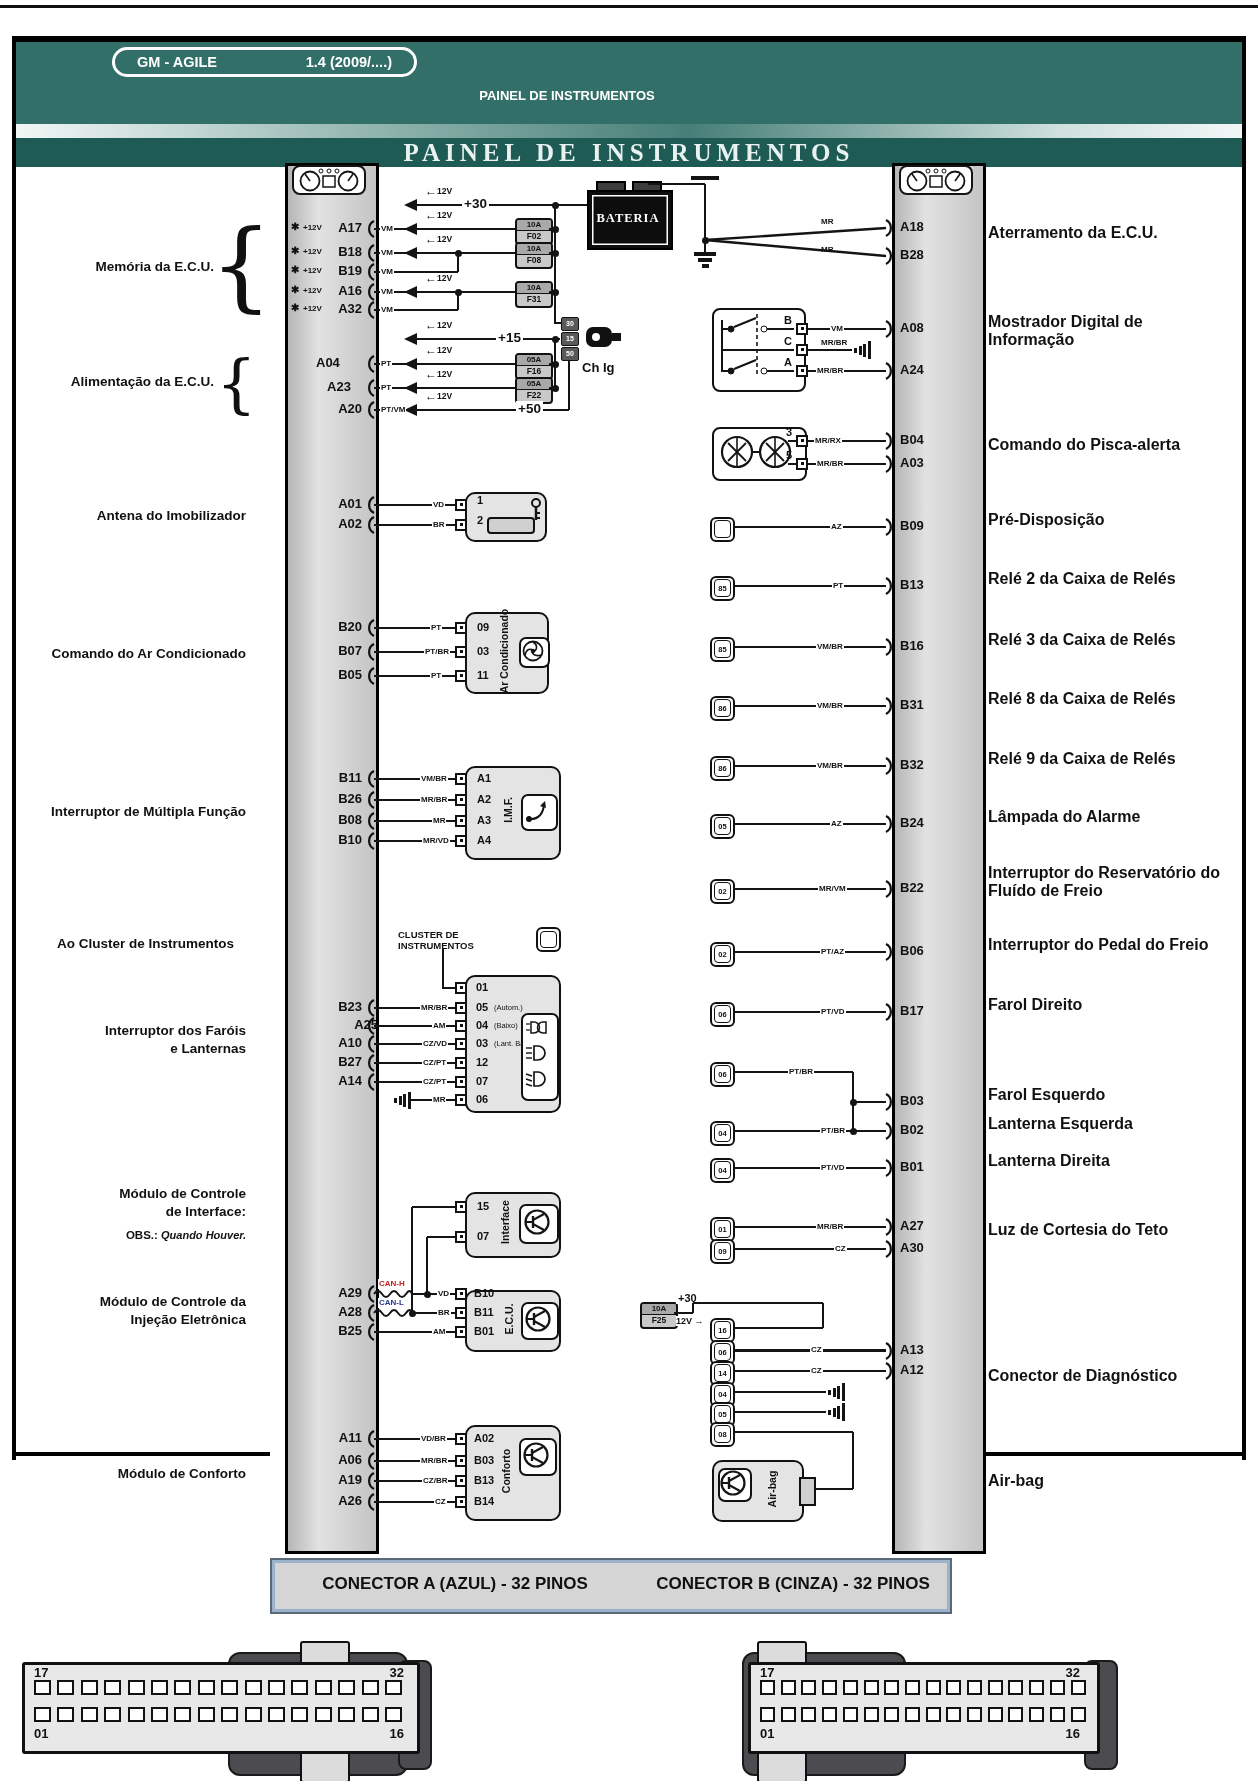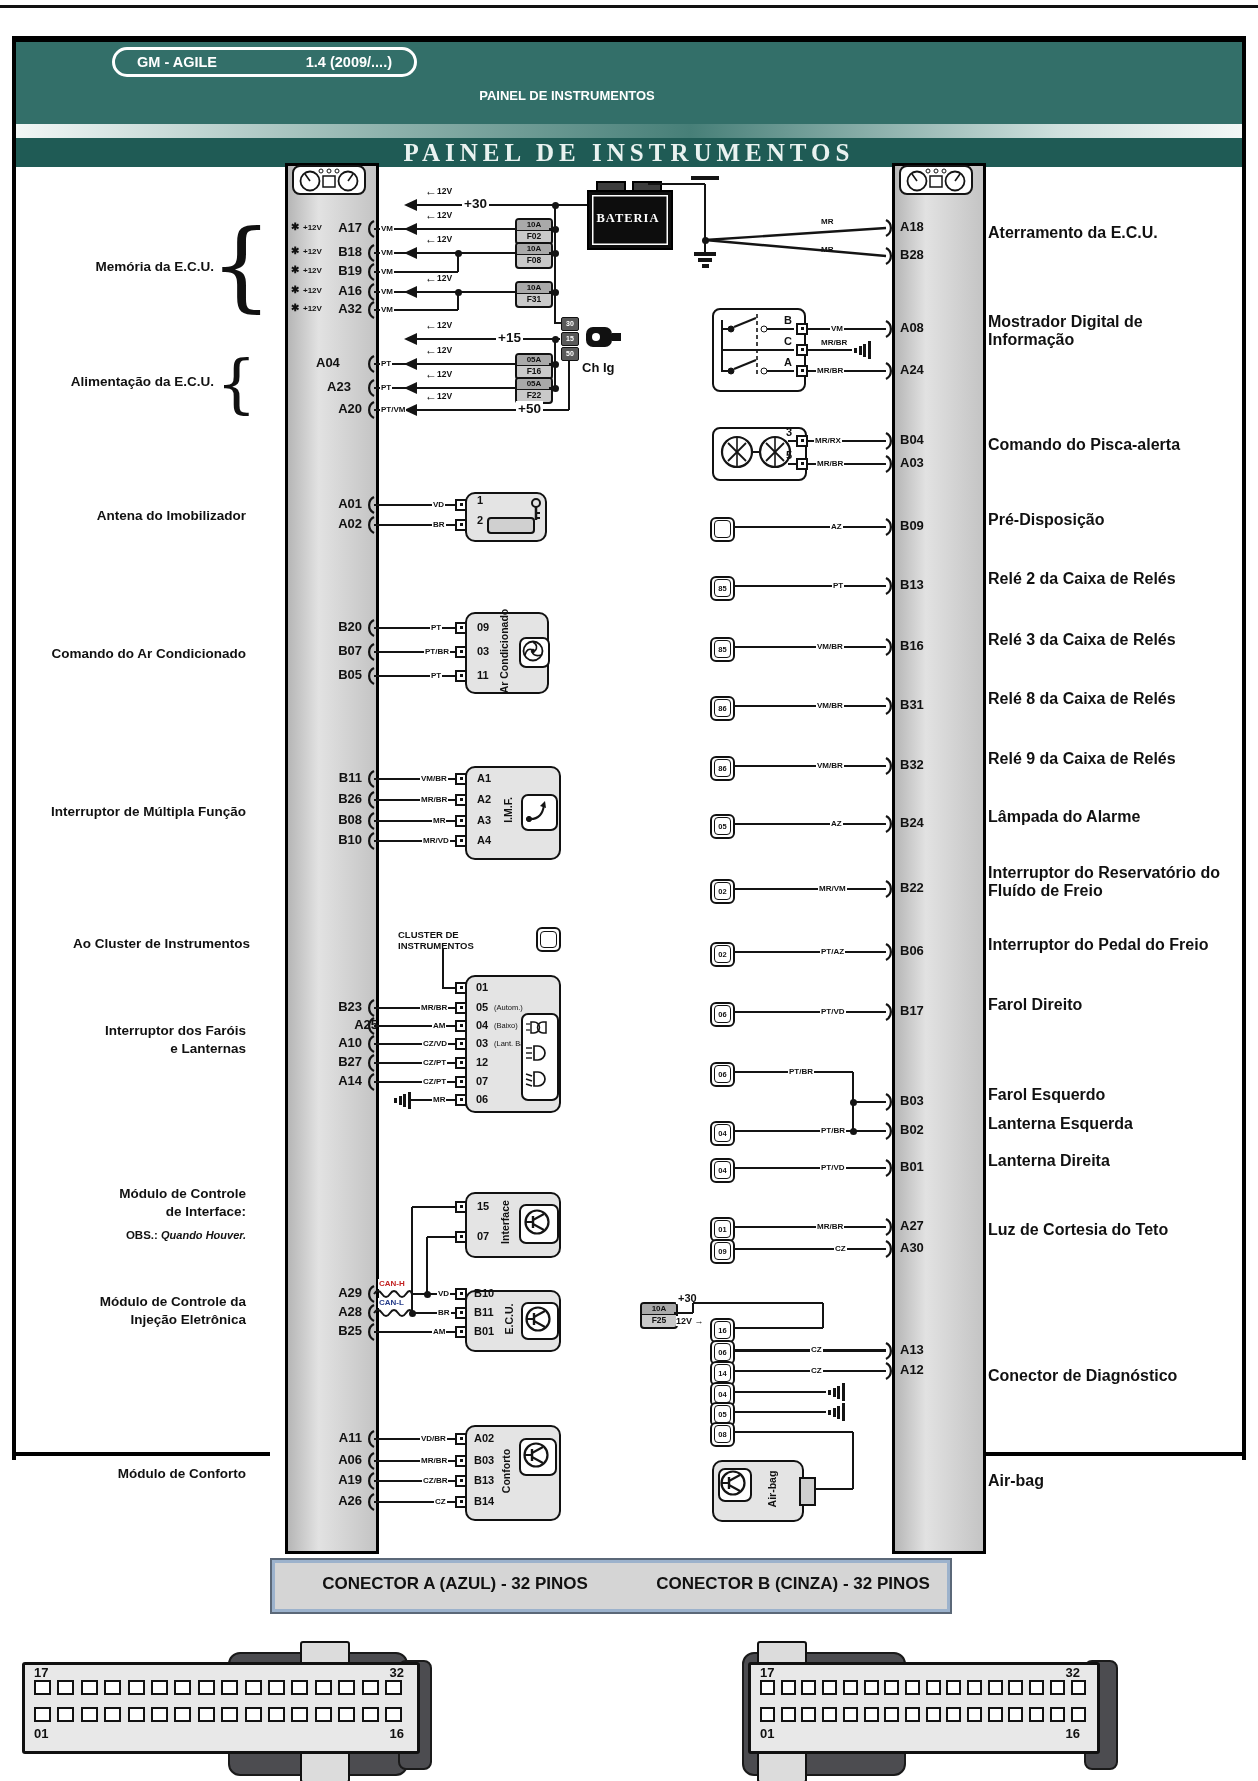--- a/index.html
+++ b/index.html
@@ -617,21 +617,21 @@
       <div class="w" style="left: 813px; top: 1487.9px; width: 40px;"></div>
       <div class="cbox" style="left: 712px; top: 1460px; width: 88px; height: 58px;"></div>
       <div class="isq" style="left: 718px; top: 1468px; width: 30px; height: 30px;"></div>
       <div class="vtt" style="left: 772px; top: 1489px;">Air-bag</div>
       <div class="abs" style="left: 799px; top: 1477px; width: 13px; height: 25px; background: rgb(207, 207, 207); border: 2px solid rgb(17, 17, 17);"></div>
       <div class="llab" style="left: 12px; top: 258px; width: 202px;">Memória da E.C.U.</div>
       <div class="llab" style="left: 12px; top: 373px; width: 202px;">Alimentação da E.C.U.</div>
       <div class="llab" style="left: 12px; top: 507px; width: 234px;">Antena do Imobilizador</div>
       <div class="llab" style="left: 12px; top: 645px; width: 234px;">Comando do Ar Condicionado</div>
       <div class="llab" style="left: 12px; top: 803px; width: 234px;">Interruptor de Múltipla Função</div>
-      <div class="llab" style="left: 16px; top: 935px; width: 234px;">Ao Cluster de Instrumentos</div>
+      <div class="llab" style="left: 0; top: 935px; width: 234px;">Ao Cluster de Instrumentos</div>
       <div class="llab" style="left: 12px; top: 1022px; width: 234px;">Interruptor dos Faróis</div>
       <div class="llab" style="left: 12px; top: 1040px; width: 234px;">e Lanternas</div>
       <div class="llab" style="left: 12px; top: 1185px; width: 234px;">Módulo de Controle</div>
       <div class="llab" style="left: 12px; top: 1203px; width: 234px;">de Interface:</div>
       <div class="llab" style="left: 12px; top: 1293px; width: 234px;">Módulo de Controle da</div>
       <div class="llab" style="left: 12px; top: 1311px; width: 234px;">Injeção Eletrônica</div>
       <div class="llab" style="left: 12px; top: 1465px; width: 234px;">Módulo de Conforto</div>
       <div class="llab" style="left: 12px; top: 1226px; width: 234px; font-size: 11.5px;"><span style="font-weight: bold;">OBS.:</span> <span style="font-style: italic; font-weight: bold; font-size: 11px;">Quando Houver.</span></div>
       <div class="brace" style="left: 210px; top: 216px; font-size: 98px;">{</div>
       <div class="brace" style="left: 216px; top: 352px; font-size: 64px;">{</div>

